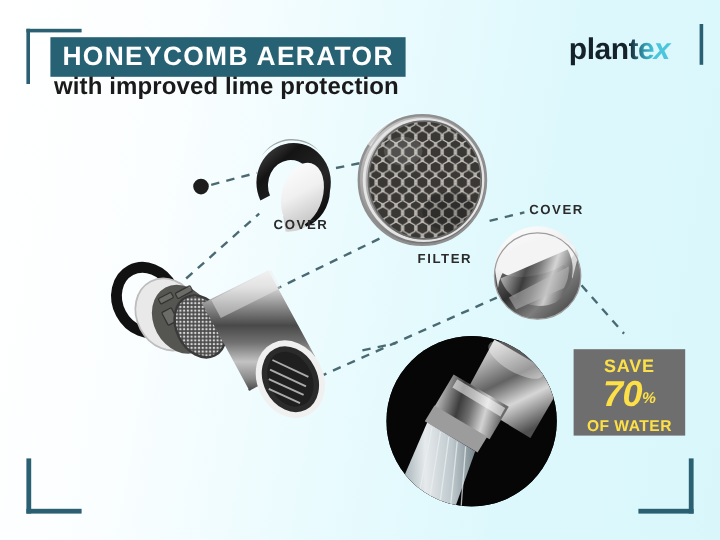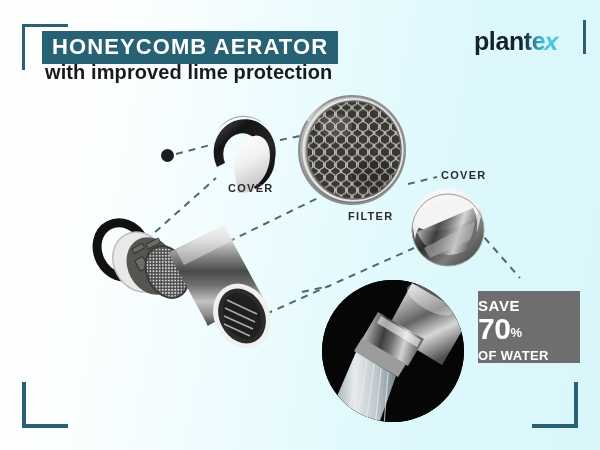--- a/index.html
+++ b/index.html
@@ -119,39 +119,40 @@
   }
   #label-ring   { left: 228px; top: 182px; }
   #label-filter { left: 348px; top: 210px; }
   #label-cover  { left: 441px; top: 169px; }
 
   
   #save-badge {
     position: absolute;
     left: 478px;
     top: 291px;
-    width: 102px;
+    width: 93px;
     height: 72px;
     background: #6e6e6e;
-    color: #ffffff;
-    text-align: left;
+    color: #fde047;
+    text-align: center;
     box-sizing: border-box;
     padding-top: 7px;
   }
   #save-badge .l1 {
     font-size: 15px;
     font-weight: bold;
     letter-spacing: 0.6px;
     line-height: 16px;
   }
   #save-badge .l2 {
     font-size: 30px;
     font-weight: bold;
     line-height: 30px;
     letter-spacing: -0.5px;
+    font-style: italic;
   }
   #save-badge .pct {
     font-size: 13px;
     font-weight: bold;
     vertical-align: 2px;
     letter-spacing: 0;
   }
   #save-badge .l3 {
     font-size: 13px;
     font-weight: bold;

